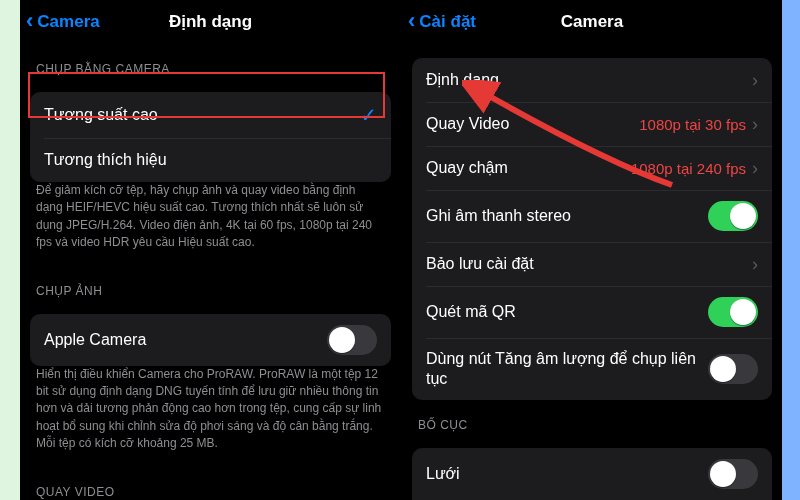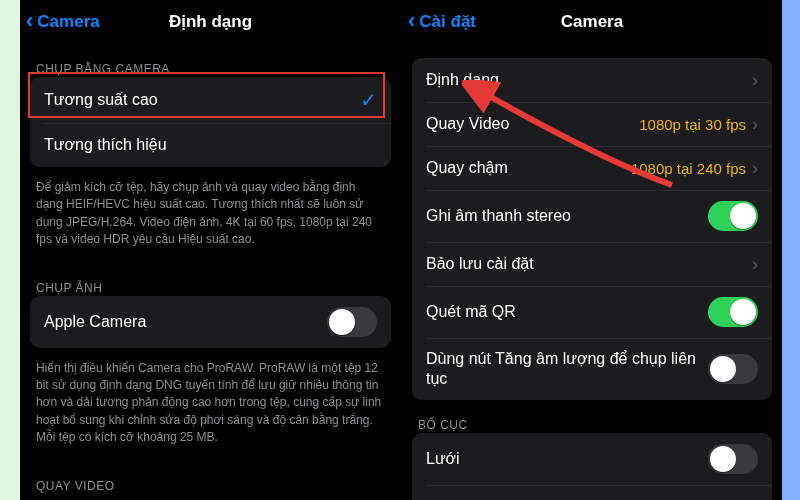--- a/index.html
+++ b/index.html
@@ -9,29 +9,29 @@
   .stage   { position:absolute; left:20px; top:0; width:762px; height:500px; background:#000; display:flex; }
   .phone   { flex:1 1 50%; height:500px; background:#000; overflow:hidden; position:relative; }
   .phone + .phone { border-left:1px solid #000; }
 
   
   .hdr { height:44px; display:flex; align-items:center; justify-content:center; position:relative; color:#fff; font-size:17px; font-weight:600; }
   .back { position:absolute; left:6px; top:0; height:44px; display:flex; align-items:center; gap:4px; color:#0a84ff; font-size:17px; }
   .chev { font-size:22px; line-height:1; position:relative; top:-1px; }
 
   .scroll { height:456px; overflow:hidden; }
-  .section-title { padding:18px 16px 1px 16px; color:#8e8e93; font-size:12px; letter-spacing:0.5px; text-transform:uppercase; }
+  .section-title { padding:18px 16px 16px 16px; color:#8e8e93; font-size:12px; letter-spacing:0.5px; text-transform:uppercase; }
   .group { margin:0 10px; background:#1c1c1e; border-radius:10px; overflow:hidden; }
   .cell { min-height:44px; padding:11px 14px; display:flex; align-items:center; justify-content:space-between; color:#fff; font-size:16px; position:relative; }
   .cell + .cell::before { content:""; position:absolute; left:14px; right:0; top:0; height:1px; background:#2c2c2e; }
   .cell .label { flex:1 1 auto; line-height:1.25; }
-  .cell .val { color:#eab308; font-size:15px; margin-right:6px; }
+  .cell .val { color:#ef4444; font-size:15px; margin-right:6px; }
   .cell .disclosure { color:#5a5a5e; font-size:18px; }
   .cell .check { color:#0a84ff; font-size:20px; }
-  .footer-text { padding:12px 16px 14px 16px; color:#8e8e93; font-size:12px; line-height:1.45; }
+  .footer-text { padding:0 16px 14px 16px; color:#8e8e93; font-size:12px; line-height:1.45; }
 
   .toggle { width:50px; height:30px; border-radius:15px; background:#39393d; position:relative; flex:0 0 auto; }
   .toggle .knob { width:26px; height:26px; border-radius:13px; background:#fff; position:absolute; top:2px; left:2px; transition:none; box-shadow:0 1px 1px rgba(0,0,0,0.4); }
   .toggle.on { background:#30d158; }
   .toggle.on .knob { left:22px; }
 
   .redbox { position:absolute; border:2px solid #e53935; pointer-events:none; }
   .arrow-svg { position:absolute; pointer-events:none; }
 </style>
 </head>

